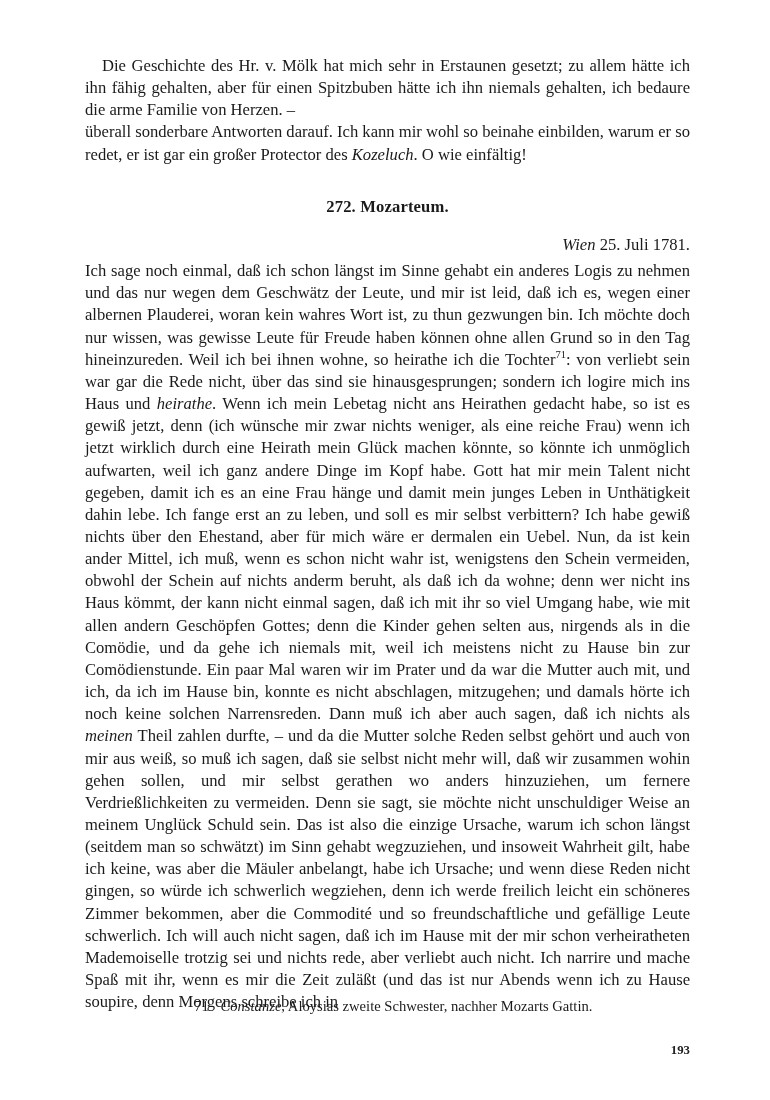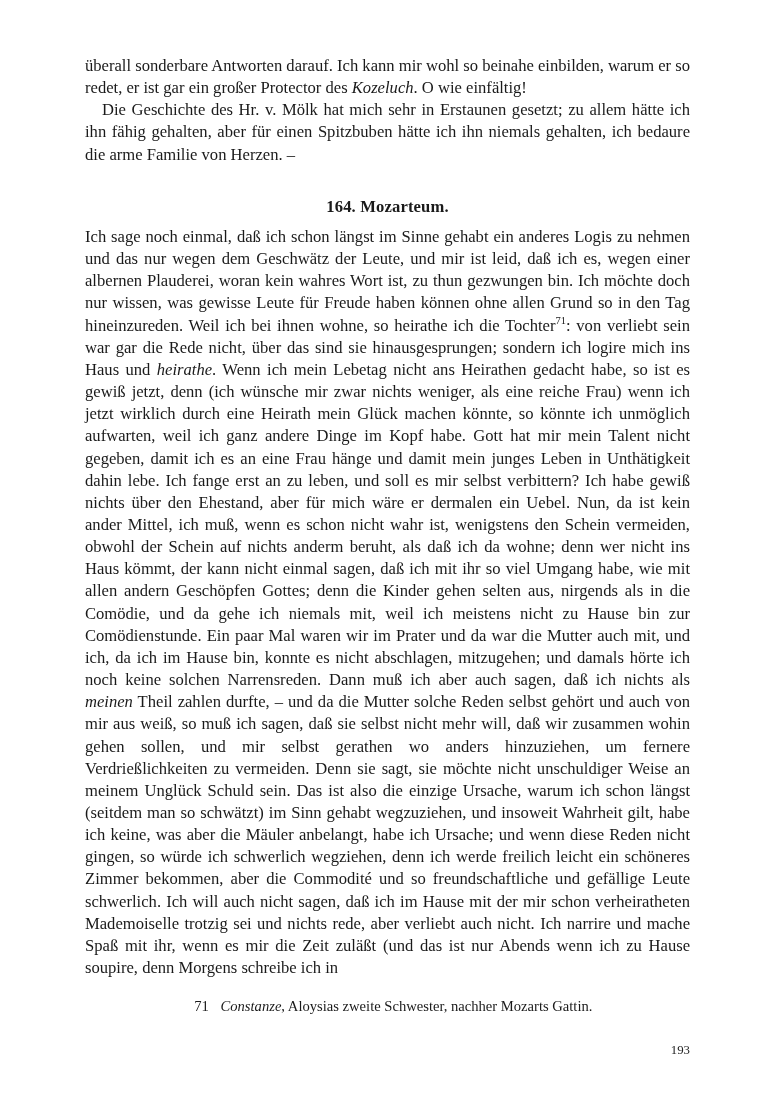--- a/index.html
+++ b/index.html
@@ -90,37 +90,38 @@
     width: 38px;
   }
   .pagenum {
     position: absolute;
     left: 85px;
     top: 1042px;
     width: 605px;
     text-align: right;
     font-size: 12.8px;
     line-height: 16px;
-    font-weight: normal;
+    font-weight: bold;
     color: #222;
   }
 </style>
 </head>
 <body>
 
 <div class="page">
 
   <div class="textblock">
 
+    <p class="body indent">Die Geschichte des Hr. v. Mölk hat mich sehr in Erstaunen gesetzt; zu allem hätte ich ihn fähig gehalten, aber für einen Spitzbuben hätte ich ihn niemals gehalten, ich bedaure die arme Familie von Herzen. –</p>
+
     <p class="body cont"><span>überall sonderbare Antworten darauf. Ich kann mir wohl so beinahe einbilden, warum er so redet, er ist gar ein großer Protector des </span><em class="ital">Kozeluch</em><span>. O wie einfältig!</span></p>
 
-    <p class="body indent">Die Geschichte des Hr. v. Mölk hat mich sehr in Erstaunen gesetzt; zu allem hätte ich ihn fähig gehalten, aber für einen Spitzbuben hätte ich ihn niemals gehalten, ich bedaure die arme Familie von Herzen. –</p>
+    <p class="heading">272. Mozarteum.</p>
 
-    <p class="heading">164. Mozarteum.</p>
-
+    <p class="dateline"><span class="place">Wien</span><span> 25. Juli 1781.</span></p>
 
     <p class="body cont"><span>Ich sage noch einmal, daß ich schon längst im Sinne gehabt ein anderes Logis zu nehmen und das nur wegen dem Geschwätz der Leute, und mir ist leid, daß ich es, wegen einer albernen Plauderei, woran kein wahres Wort ist, zu thun gezwungen bin. Ich möchte doch nur wissen, was gewisse Leute für Freude haben können ohne allen Grund so in den Tag hineinzureden. Weil ich bei ihnen wohne, so heirathe ich die Tochter</span><sup class="fnmark">71</sup><span>: von verliebt sein war gar die Rede nicht, über das sind sie hinausgesprungen; sondern ich logire mich ins Haus und </span><em class="ital">heirathe</em><span>. Wenn ich mein Lebetag nicht ans Heirathen gedacht habe, so ist es gewiß jetzt, denn (ich wünsche mir zwar nichts weniger, als eine reiche Frau) wenn ich jetzt wirklich durch eine Heirath mein Glück machen könnte, so könnte ich unmöglich aufwarten, weil ich ganz andere Dinge im Kopf habe. Gott hat mir mein Talent nicht gegeben, damit ich es an eine Frau hänge und damit mein junges Leben in Unthätigkeit dahin lebe. Ich fange erst an zu leben, und soll es mir selbst ver­bittern? Ich habe gewiß nichts über den Ehestand, aber für mich wäre er dermalen ein Uebel. Nun, da ist kein ander Mittel, ich muß, wenn es schon nicht wahr ist, wenigstens den Schein vermeiden, obwohl der Schein auf nichts anderm beruht, als daß ich da wohne; denn wer nicht ins Haus kömmt, der kann nicht einmal sagen, daß ich mit ihr so viel Umgang habe, wie mit allen andern Geschöpfen Gottes; denn die Kinder gehen selten aus, nirgends als in die Comödie, und da gehe ich niemals mit, weil ich meistens nicht zu Hause bin zur Comödienstunde. Ein paar Mal waren wir im Prater und da war die Mutter auch mit, und ich, da ich im Hause bin, konnte es nicht abschlagen, mitzu­gehen; und damals hörte ich noch keine solchen Narrensreden. Dann muß ich aber auch sagen, daß ich nichts als </span><em class="ital">meinen</em><span> Theil zahlen durfte, – und da die Mutter solche Reden selbst gehört und auch von mir aus weiß, so muß ich sagen, daß sie selbst nicht mehr will, daß wir zusammen wohin gehen sollen, und mir selbst gerathen wo anders hinzuziehen, um fernere Verdrießlichkeiten zu vermeiden. Denn sie sagt, sie möchte nicht unschuldiger Weise an meinem Unglück Schuld sein. Das ist also die einzige Ur­sache, warum ich schon längst (seitdem man so schwätzt) im Sinn gehabt wegzuziehen, und insoweit Wahrheit gilt, habe ich keine, was aber die Mäuler anbelangt, habe ich Ursache; und wenn diese Reden nicht gingen, so würde ich schwerlich wegziehen, denn ich werde freilich leicht ein schöneres Zimmer bekommen, aber die Commodité und so freundschaftliche und gefällige Leute schwerlich. Ich will auch nicht sagen, daß ich im Hause mit der mir schon verheiratheten Mademoiselle trotzig sei und nichts rede, aber verliebt auch nicht. Ich narrire und mache Spaß mit ihr, wenn es mir die Zeit zuläßt (und das ist nur Abends wenn ich zu Hause soupire, denn Morgens schreibe ich in</span></p>
 
   </div>
 
   <div class="footnote-area">
     <p class="footnote"><span class="fnum">71</span><em class="ital">Constanze</em><span>, Aloysias zweite Schwester, nachher Mozarts Gattin.</span></p>
   </div>
 
   <div class="pagenum">193</div>

